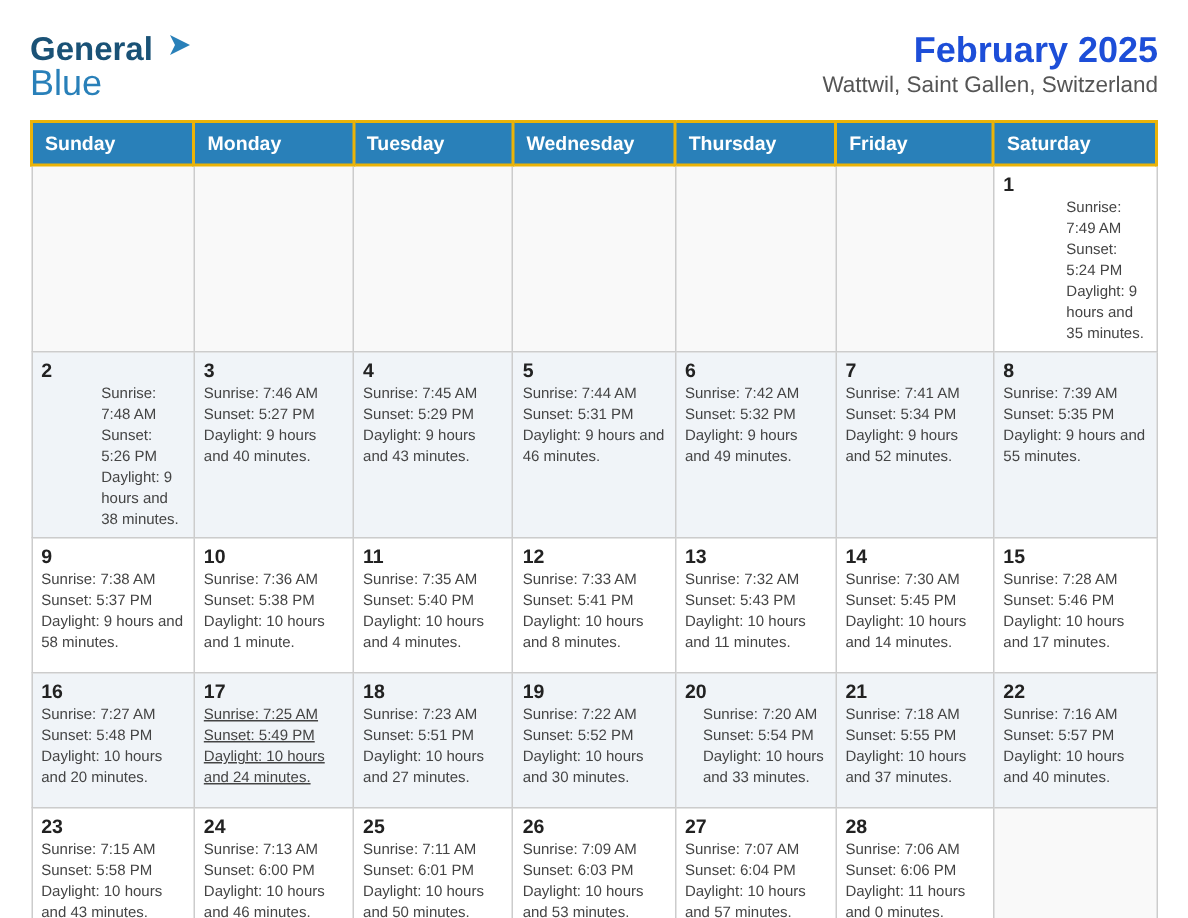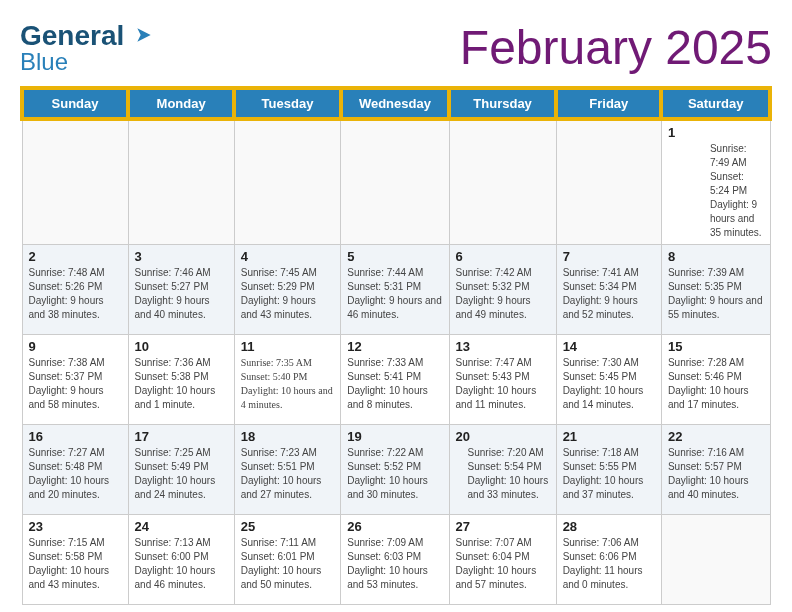--- a/index.html
+++ b/index.html
@@ -17,55 +17,55 @@
       margin-bottom: 10px;
     }
     .logo {
       display: flex;
       flex-direction: column;
       align-items: flex-start;
     }
     .logo-text {
       display: flex;
       align-items: center;
-      font-size: 28px;
+      font-size: 22px;
       font-weight: bold;
       color: #1a5276;
     }
     .logo-general { color: #1a5276; }
     .logo-arrow {
       width: 20px;
       height: 20px;
       margin-left: 2px;
     }
     .title-area {
       text-align: right;
     }
     .calendar-title {
-      font-size: 48px;
-      font-weight: normal;
-      color: #701a75;
+      font-size: 24px;
+      font-weight: bold;
+      color: #1d4ed8;
     }
     .calendar-subtitle {
       font-size: 15px;
       color: #555;
     }
     .calendar {
       width: 100%;
       border-collapse: collapse;
       border: 1px solid #ccc;
     }
     .calendar th {
       background-color: #2980b9;
       color: white;
       font-size: 13px;
       font-weight: bold;
       padding: 6px 8px;
-      text-align: center;
-      border: 4px solid #eab308;
+      text-align: left;
+      border: 2px solid #eab308;
     }
     .calendar td {
       border: 1px solid #ccc;
       vertical-align: top;
       padding: 4px 6px;
       width: 110px;
       height: 90px;
       font-size: 10.5px;
       color: #333;
       background: #fff;
@@ -99,20 +99,21 @@
         <span class="logo-general">General</span>
         <svg class="logo-arrow" viewBox="0 0 24 24" fill="#2980b9">
           <polygon points="4,4 20,12 4,20 8,12"></polygon>
         </svg>
       </span>
     </div>
     <div style="font-size:24px; font-weight:normal; color:#2980b9; margin-top:-4px;">Blue</div>
   </div>
   <div class="title-area">
     <div class="calendar-title">February 2025</div>
+    <div class="calendar-subtitle">Wattwil, Saint Gallen, Switzerland</div>
   </div>
 </div>
 
 <table class="calendar">
   <thead>
     <tr>
 
     <th>Sunday</th>
         <th>Monday</th>
         <th>Tuesday</th>
@@ -134,21 +135,21 @@
         <td>
           <span class="day-number">1</span>
           <div class="day-info" style="white-space: pre-line; margin-left: 42px;">Sunrise: 7:49 AM
 Sunset: 5:24 PM
 Daylight: 9 hours and 35 minutes.</div>
         </td>
       </tr>
       <tr class="row-shade">
         <td>
           <span class="day-number">2</span>
-          <div class="day-info" style="white-space: pre-line;">Sunrise: 7:48 AM
+          <div class="day-info" style="white-space: pre-line; margin-left: 40px;">Sunrise: 7:48 AM
 Sunset: 5:26 PM
 Daylight: 9 hours and 38 minutes.</div>
         </td>
         <td>
           <span class="day-number">3</span>
           <div class="day-info" style="white-space: pre-line;">Sunrise: 7:46 AM
 Sunset: 5:27 PM
 Daylight: 9 hours and 40 minutes.</div>
         </td>
         <td>
@@ -190,33 +191,33 @@
 Daylight: 9 hours and 58 minutes.</div>
         </td>
         <td>
           <span class="day-number">10</span>
           <div class="day-info" style="white-space: pre-line;">Sunrise: 7:36 AM
 Sunset: 5:38 PM
 Daylight: 10 hours and 1 minute.</div>
         </td>
         <td>
           <span class="day-number">11</span>
-          <div class="day-info" style="white-space: pre-line; font-family: Liberation Serif, serif;">Sunrise: 7:35 AM
+          <div class="day-info" style="white-space: pre-line;">Sunrise: 7:35 AM
 Sunset: 5:40 PM
 Daylight: 10 hours and 4 minutes.</div>
         </td>
         <td>
           <span class="day-number">12</span>
           <div class="day-info" style="white-space: pre-line;">Sunrise: 7:33 AM
 Sunset: 5:41 PM
 Daylight: 10 hours and 8 minutes.</div>
         </td>
         <td>
           <span class="day-number">13</span>
-          <div class="day-info" style="white-space: pre-line;">Sunrise: 7:47 AM
+          <div class="day-info" style="white-space: pre-line;">Sunrise: 7:32 AM
 Sunset: 5:43 PM
 Daylight: 10 hours and 11 minutes.</div>
         </td>
         <td>
           <span class="day-number">14</span>
           <div class="day-info" style="white-space: pre-line;">Sunrise: 7:30 AM
 Sunset: 5:45 PM
 Daylight: 10 hours and 14 minutes.</div>
         </td>
         <td>
@@ -228,21 +229,21 @@
       </tr>
       <tr class="row-shade">
         <td>
           <span class="day-number">16</span>
           <div class="day-info" style="white-space: pre-line;">Sunrise: 7:27 AM
 Sunset: 5:48 PM
 Daylight: 10 hours and 20 minutes.</div>
         </td>
         <td>
           <span class="day-number">17</span>
-          <div class="day-info" style="white-space: pre-line;">Sunrise: 7:25 AM
+          <div class="day-info" style="white-space: pre-line; text-decoration: underline;">Sunrise: 7:25 AM
 Sunset: 5:49 PM
 Daylight: 10 hours and 24 minutes.</div>
         </td>
         <td>
           <span class="day-number">18</span>
           <div class="day-info" style="white-space: pre-line;">Sunrise: 7:23 AM
 Sunset: 5:51 PM
 Daylight: 10 hours and 27 minutes.</div>
         </td>
         <td>

